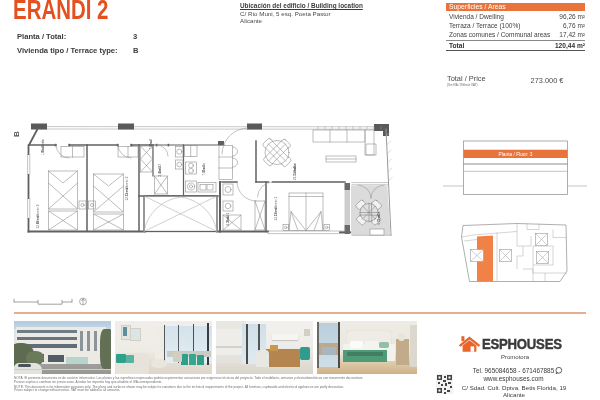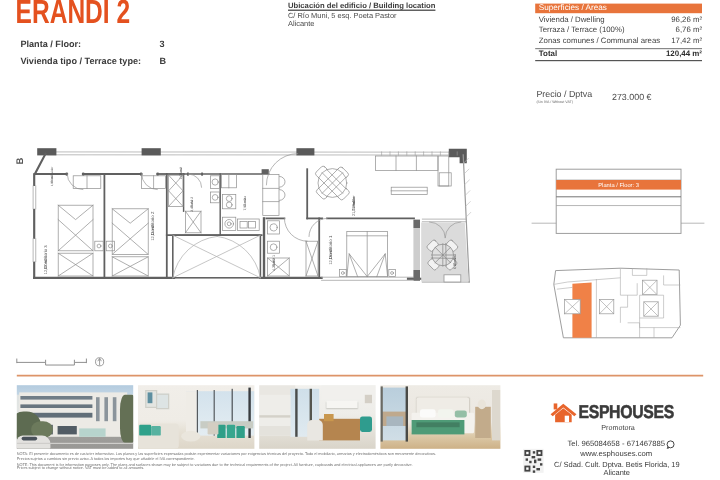--- a/index.html
+++ b/index.html
@@ -6,21 +6,21 @@
   #page{position:relative;width:600px;height:400px;background:#fff;overflow:hidden;
         font-family:"Liberation Sans",sans-serif;}
   .abs{position:absolute;}
 </style>
 </head>
 <body>
 <div id="page">
 
   <div class="abs" style="left:13px;top:-6.5px;font-size:28px;font-weight:800;color:#E4511F;letter-spacing:0px;transform:scaleX(0.73);transform-origin:left top;">ERANDI 2</div>
 
-  <div class="abs" style="left:17px;top:32px;font-size:7.6px;font-weight:700;color:#3b3b3b;">Planta / Floor:</div>
+  <div class="abs" style="left:17px;top:32px;font-size:7.6px;font-weight:700;color:#3b3b3b;">Planta / Total:</div>
 
   <div class="abs" style="left:133px;top:32px;font-size:7.6px;font-weight:700;color:#3b3b3b;">3</div>
 
   <div class="abs" style="left:17px;top:46px;font-size:7.6px;font-weight:700;color:#3b3b3b;">Vivienda tipo / Terrace type:</div>
 
   <div class="abs" style="left:133px;top:46px;font-size:7.6px;font-weight:700;color:#3b3b3b;">B</div>
 
   <div class="abs" style="left:240px;top:2px;font-size:6.4px;font-weight:700;color:#3b3b3b;text-decoration:underline;">Ubicación del edificio / Building location</div>
 
   <div class="abs" style="left:240px;top:9.5px;font-size:6.2px;color:#4a4a4a;">C/ Río Muni, 5 esq. Poeta Pastor</div>
@@ -45,25 +45,25 @@
       <span>Zonas comunes / Communal areas</span>
         <span>17,42 m²</span>
       </div>
 
     <div style="display:flex;justify-content:space-between;font-size:6.6px;color:#2e2e2e;font-weight:700;padding:1.1px 0 1.1px 3px;border-bottom:1.2px solid #555;">
       <span>Total</span>
         <span>120,44 m²</span>
       </div>
   </div>
 
-  <div class="abs" style="left:447px;top:74px;font-size:7.4px;color:#4a4a4a;">Precio / Dptva</div>
+  <div class="abs" style="left:447px;top:74px;font-size:7.4px;color:#4a4a4a;">Total / Price</div>
 
   <div class="abs" style="left:447px;top:82.5px;font-size:3px;color:#6a6a6a;">(Sin IVA / Without VAT)</div>
 
-  <div class="abs" style="left:510px;top:75.5px;width:74px;text-align:left;font-size:7.4px;color:#4a4a4a;">273.000 €</div>
+  <div class="abs" style="left:510px;top:75.5px;width:74px;text-align:center;font-size:7.4px;color:#4a4a4a;">273.000 €</div>
 
   <svg class="abs" style="left:0;top:0;" width="600" height="400" viewBox="0 0 600 400">
 
     <text x="19" y="137" font-size="8" font-weight="bold" fill="#555" transform="rotate(-90 19 137)">B</text>
 
     <g stroke-linecap="square">
 
       <g stroke="#8f8f8f" stroke-width="0.5" fill="none">
         <line x1="38" y1="126.6" x2="386" y2="126.8"></line>
         <line x1="40" y1="129" x2="386" y2="129.2"></line>

